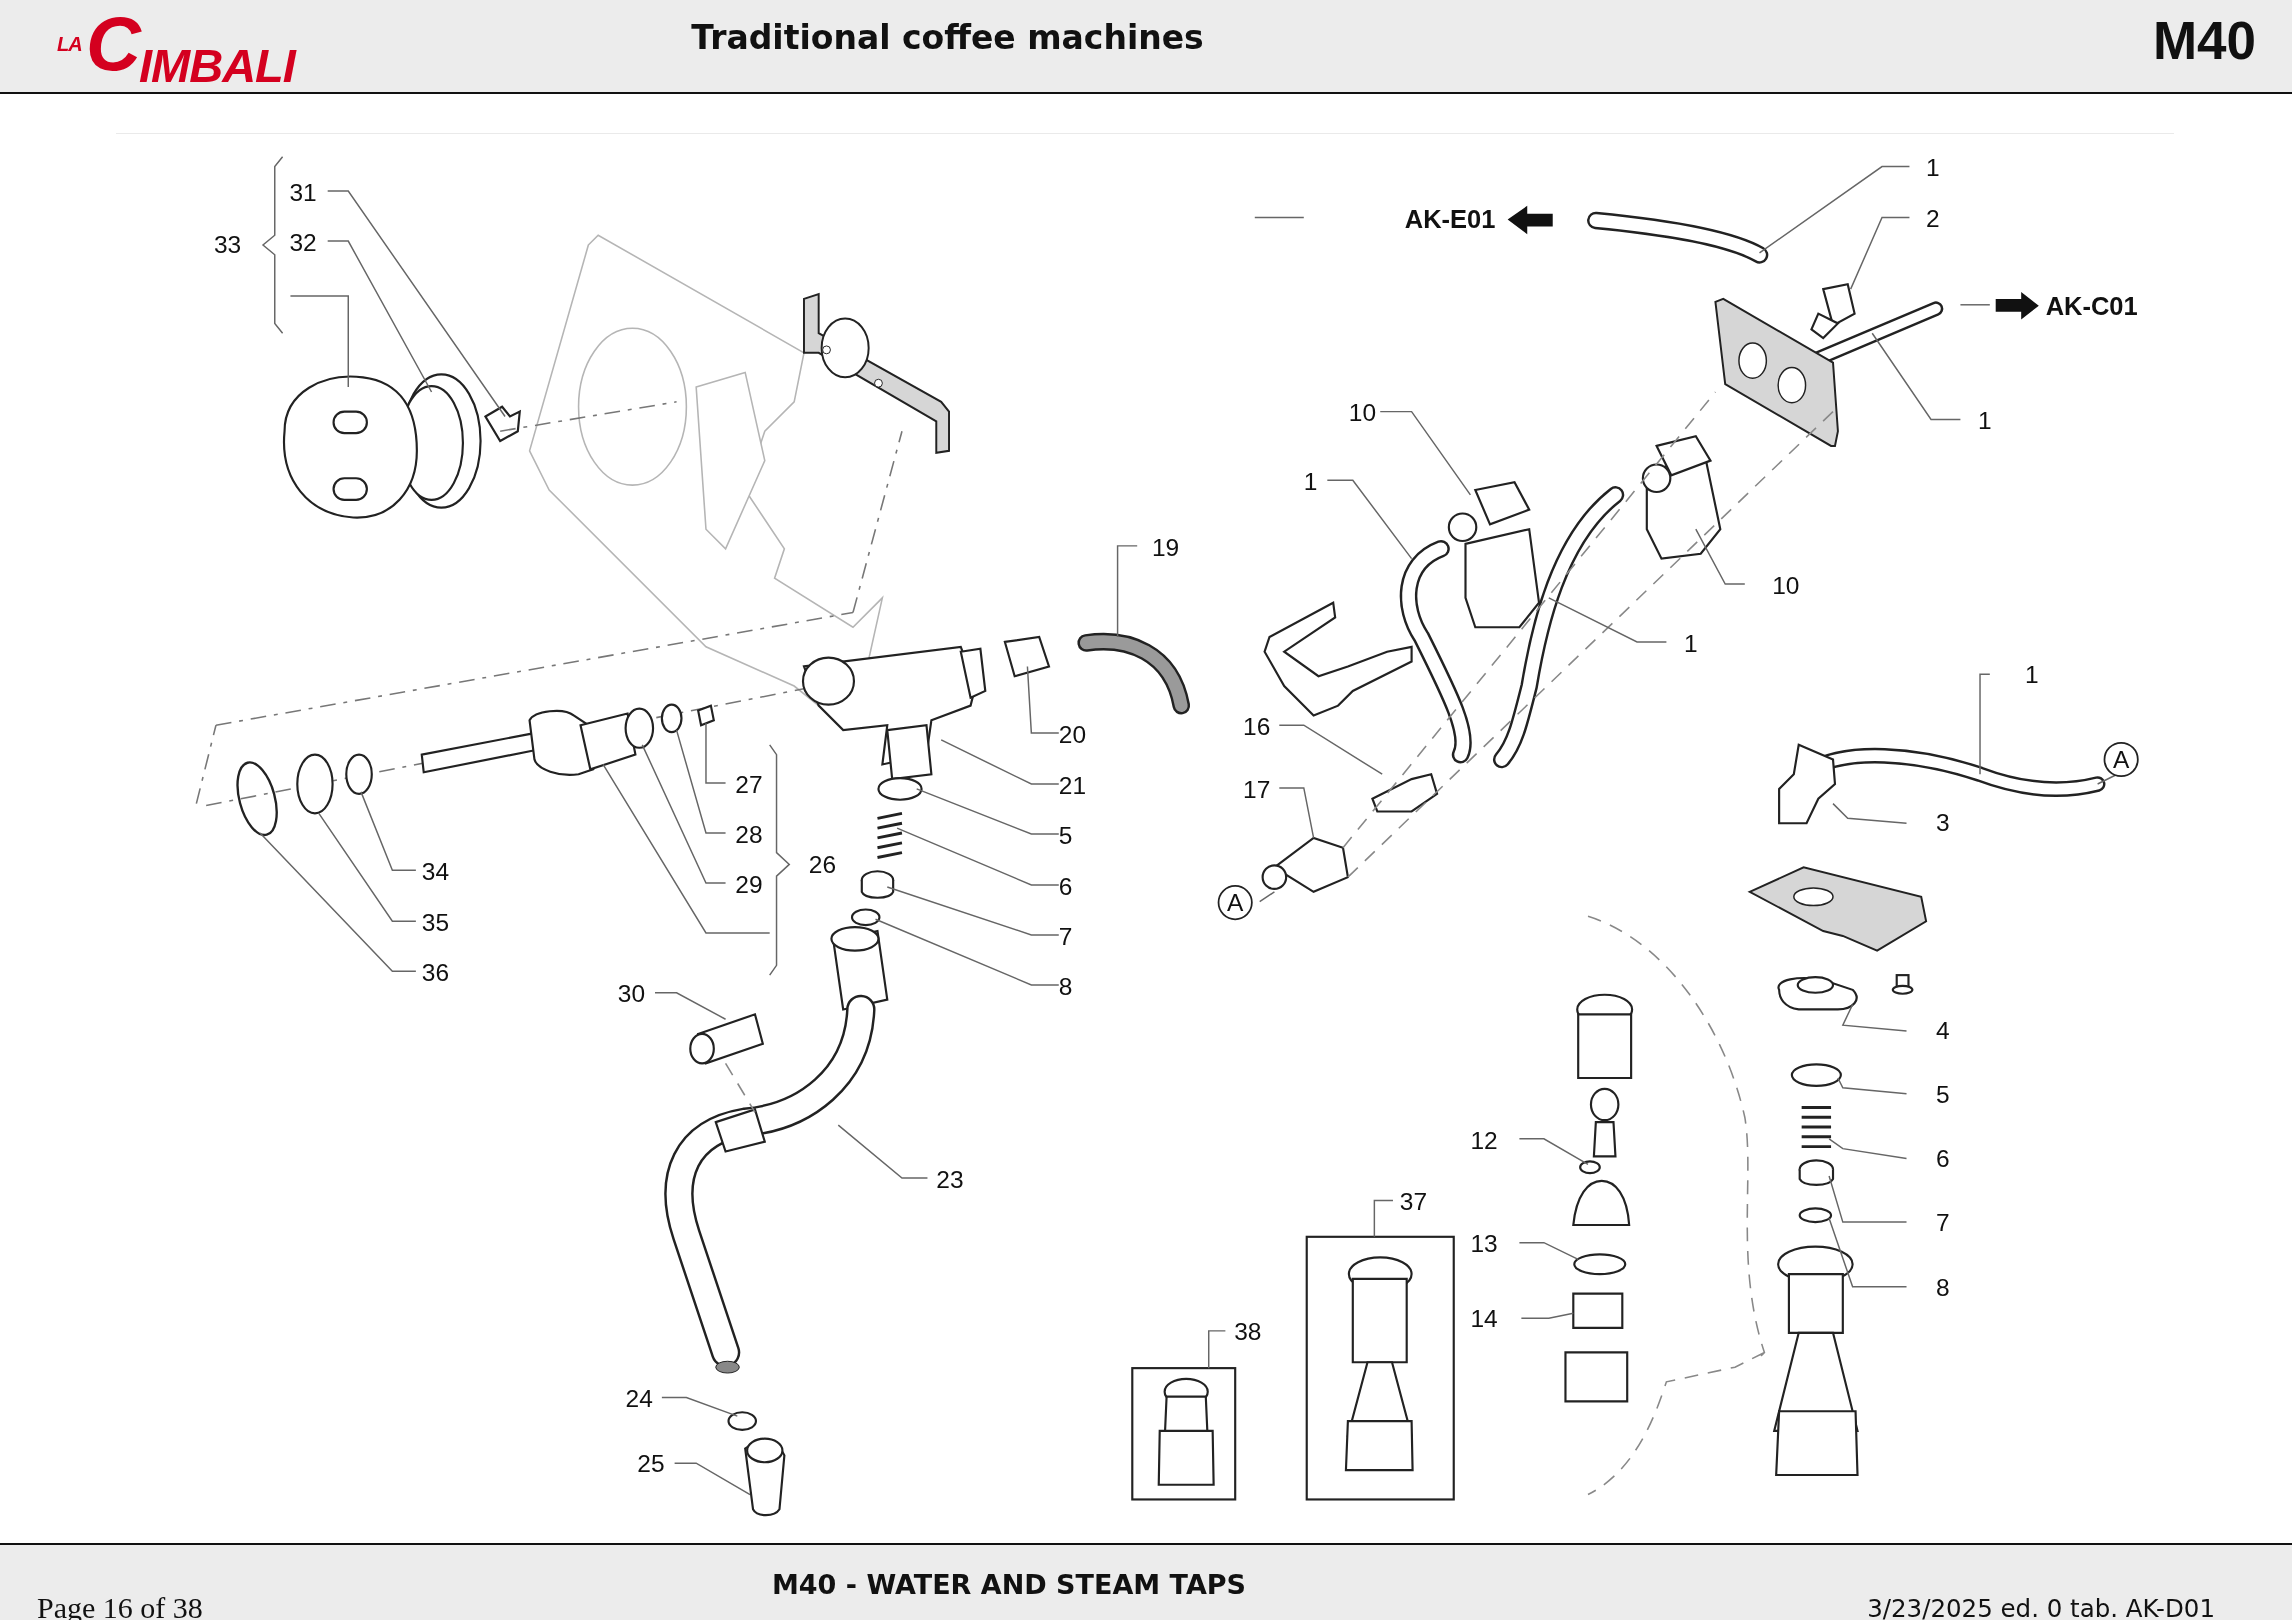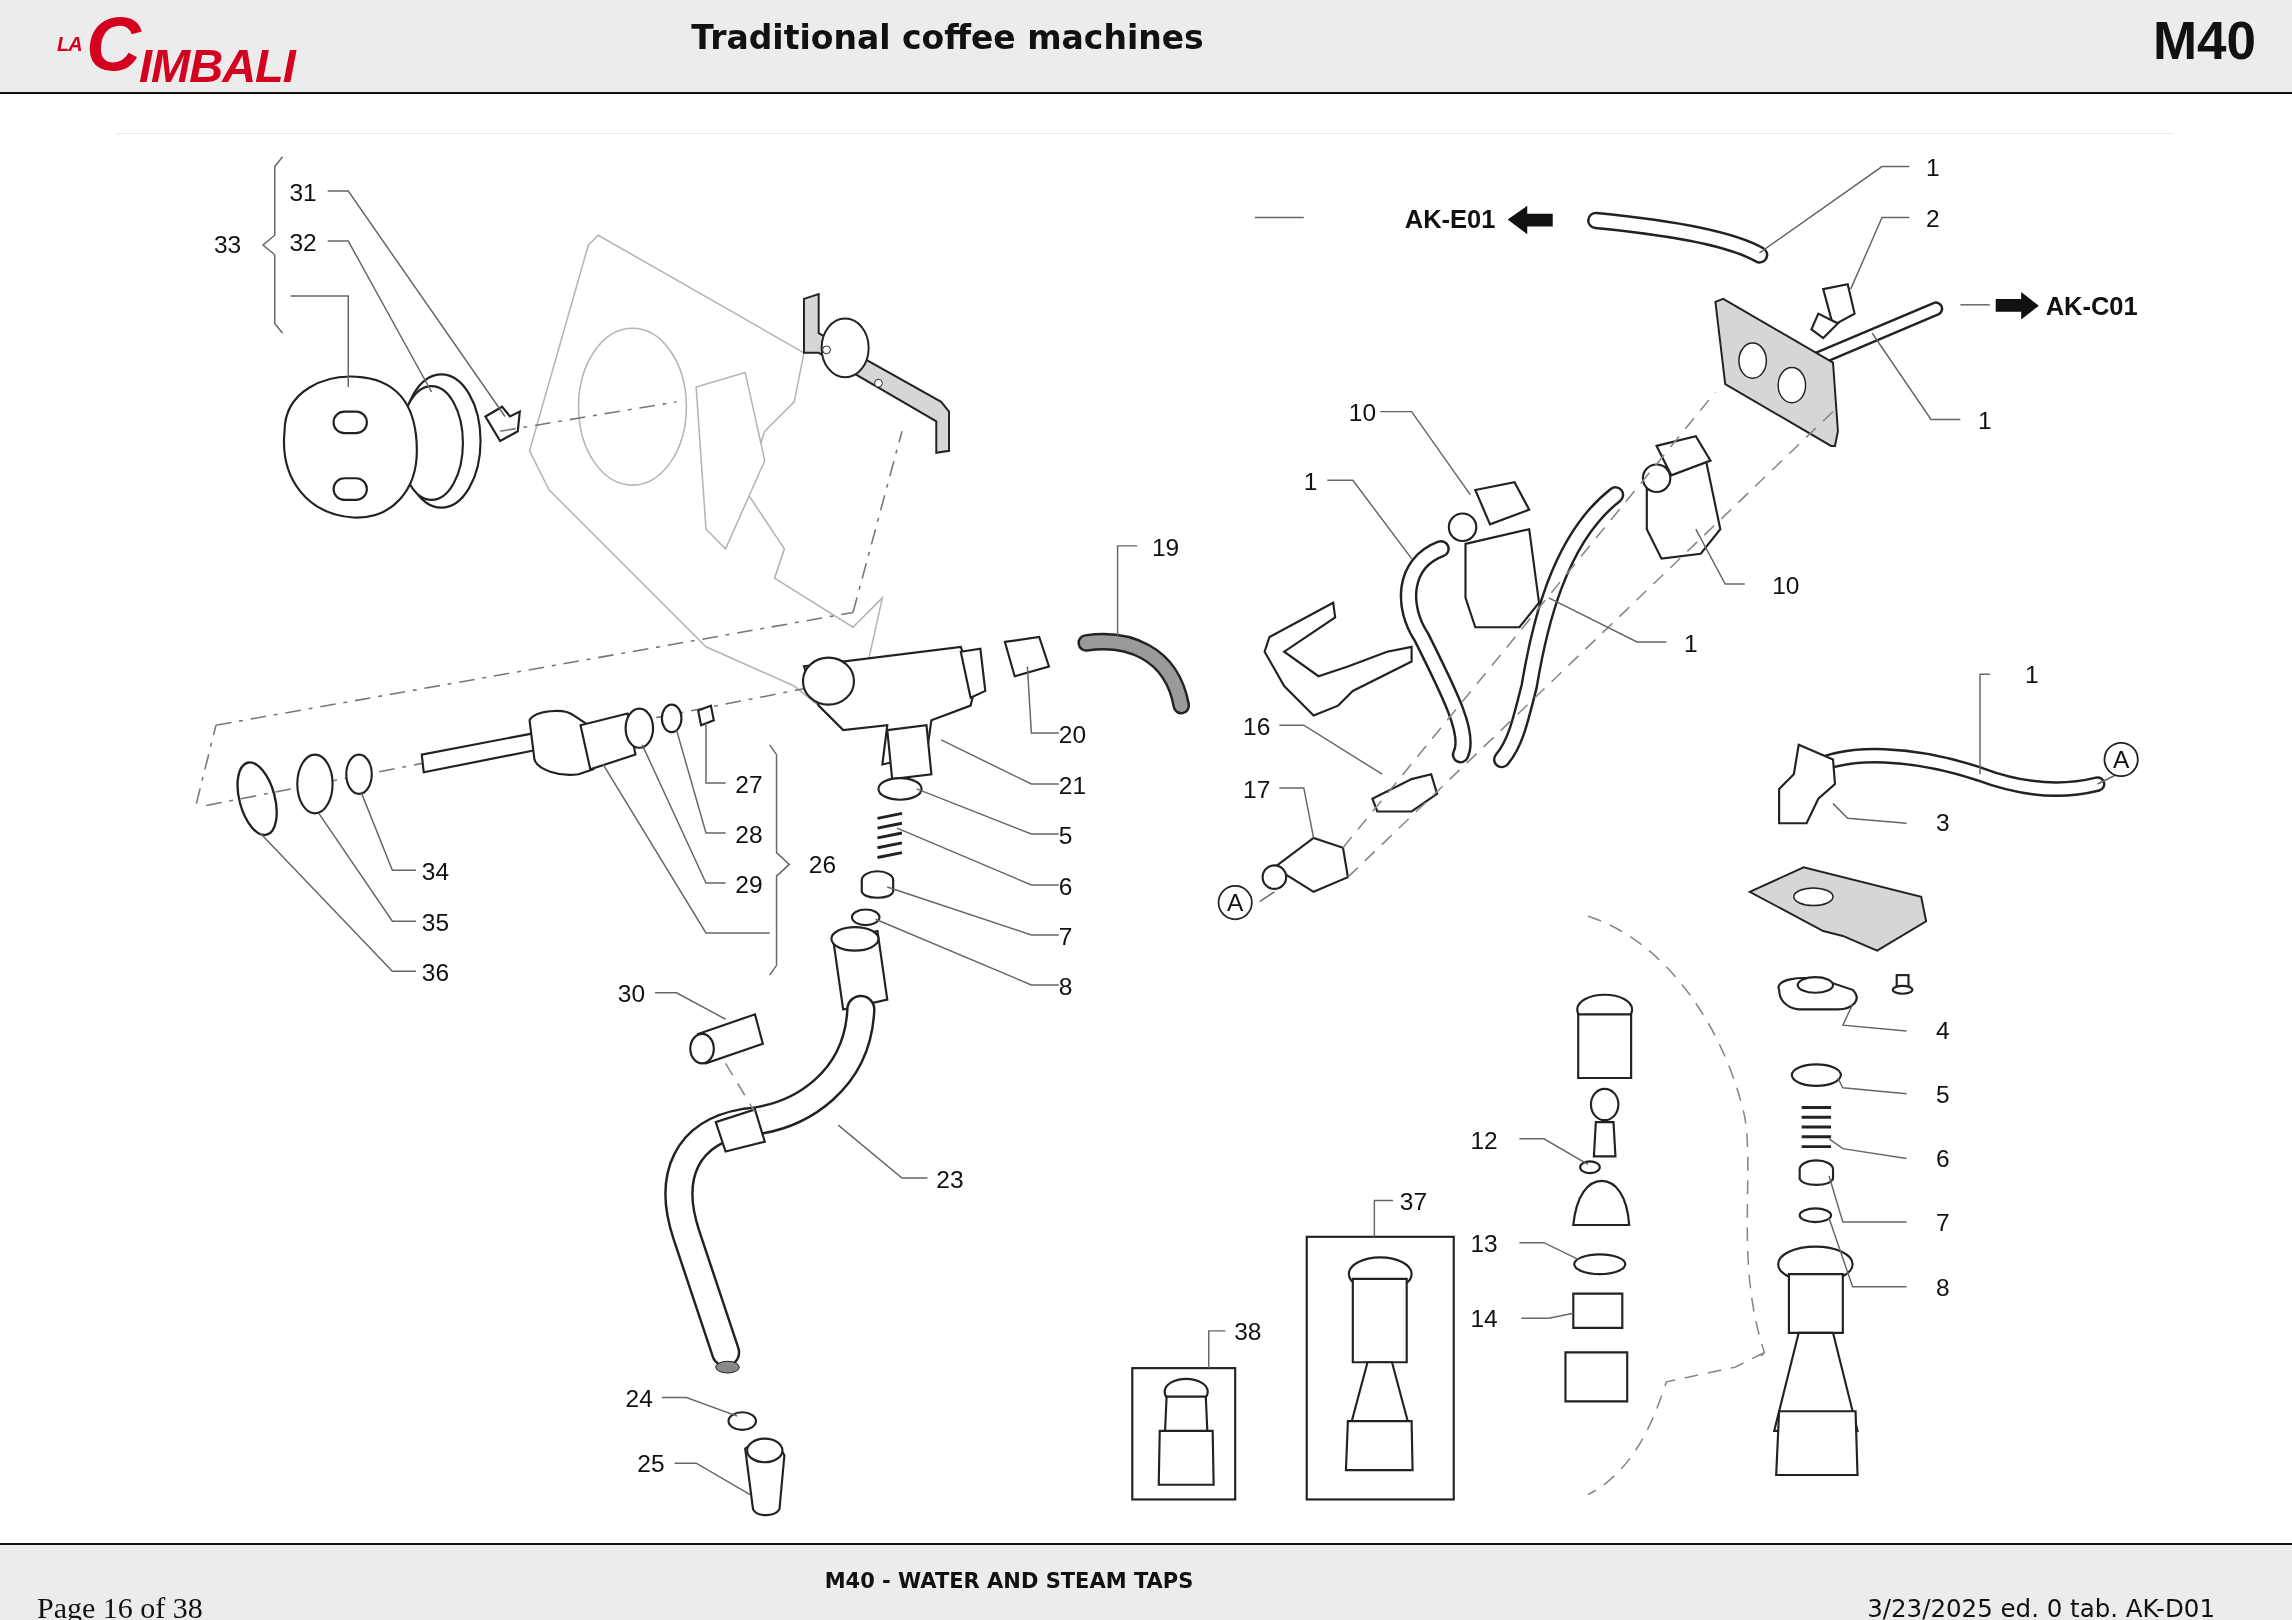--- a/index.html
+++ b/index.html
@@ -7,21 +7,21 @@
   .header{position:absolute;left:0;top:0;width:2293px;height:92px;background:#ececec;border-bottom:2.9px solid #111;}
   .logo{position:absolute;left:57px;top:11.8px;height:69px;}
   .logo-la{position:absolute;left:0;top:21.6px;font-family:"Liberation Sans",sans-serif;font-style:italic;font-weight:bold;color:#d4001f;font-size:20px;letter-spacing:-1px;}
   .logo-c{position:absolute;left:29px;top:-5.9px;font-family:"Liberation Sans",sans-serif;font-style:italic;font-weight:bold;color:#d4001f;font-size:76px;line-height:76px;}
   .logo-rest{position:absolute;left:82px;top:26px;font-family:"Liberation Sans",sans-serif;font-style:italic;font-weight:bold;color:#d4001f;font-size:47px;letter-spacing:-1px;}
   .doc-title{position:absolute;left:0;width:1895px;top:17.6px;text-align:center;font-family:"DejaVu Sans",sans-serif;font-weight:bold;font-size:33px;color:#111;}
   .model{position:absolute;right:37px;top:9.8px;font-family:"Liberation Sans",sans-serif;font-weight:bold;font-size:53px;color:#111;}
   .thin-rule{position:absolute;left:116px;top:133px;width:2058px;height:1px;background:#eaeaea;}
   .footer{position:absolute;left:0;top:1543px;width:2293px;height:77px;background:#ececec;border-top:2.9px solid #111;}
   .f-page{position:absolute;left:37px;top:23.5px;font-family:Liberation Serif, serif;font-size:30px;color:#111;margin-top:22px;}
-  .f-title{position:absolute;left:0;width:2018px;text-align:center;top:23.5px;font-family:"DejaVu Sans",sans-serif;font-weight:bold;font-size:21px;color:#111;}
+  .f-title{position:absolute;left:0;width:2018px;text-align:center;top:23.5px;font-family:"DejaVu Sans",sans-serif;font-weight:bold;font-size:27px;color:#111;}
   .f-ref{position:absolute;right:78px;top:23.5px;font-family:"DejaVu Sans",sans-serif;font-size:24.5px;color:#111;margin-top:25px;}
   svg.diagram{position:absolute;left:0;top:0;}
   .lbl{font-family:"Liberation Sans",sans-serif;font-size:25px;fill:#111;}
   .ref{font-family:"Liberation Sans",sans-serif;font-size:26px;font-weight:bold;fill:#111;}
   .lead{stroke:#666;stroke-width:1.5;fill:none;}
   .part{stroke:#222;stroke-width:2.2;fill:#fff;}
   .partg{stroke:#222;stroke-width:2;fill:#d6d6d6;}
   .ghost{stroke:#b5b5b5;stroke-width:1.6;fill:#fff;}
   .dash{stroke:#777;stroke-width:1.6;fill:none;stroke-dasharray:16 8 4 8;}
   .dash2{stroke:#888;stroke-width:1.6;fill:none;stroke-dasharray:14 10;}

